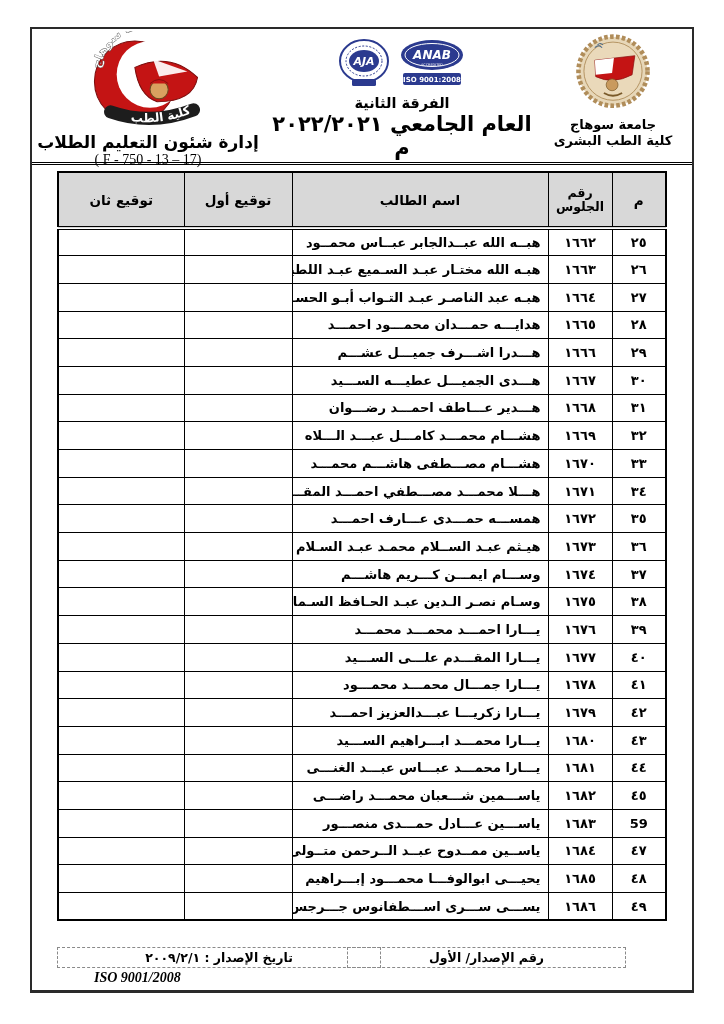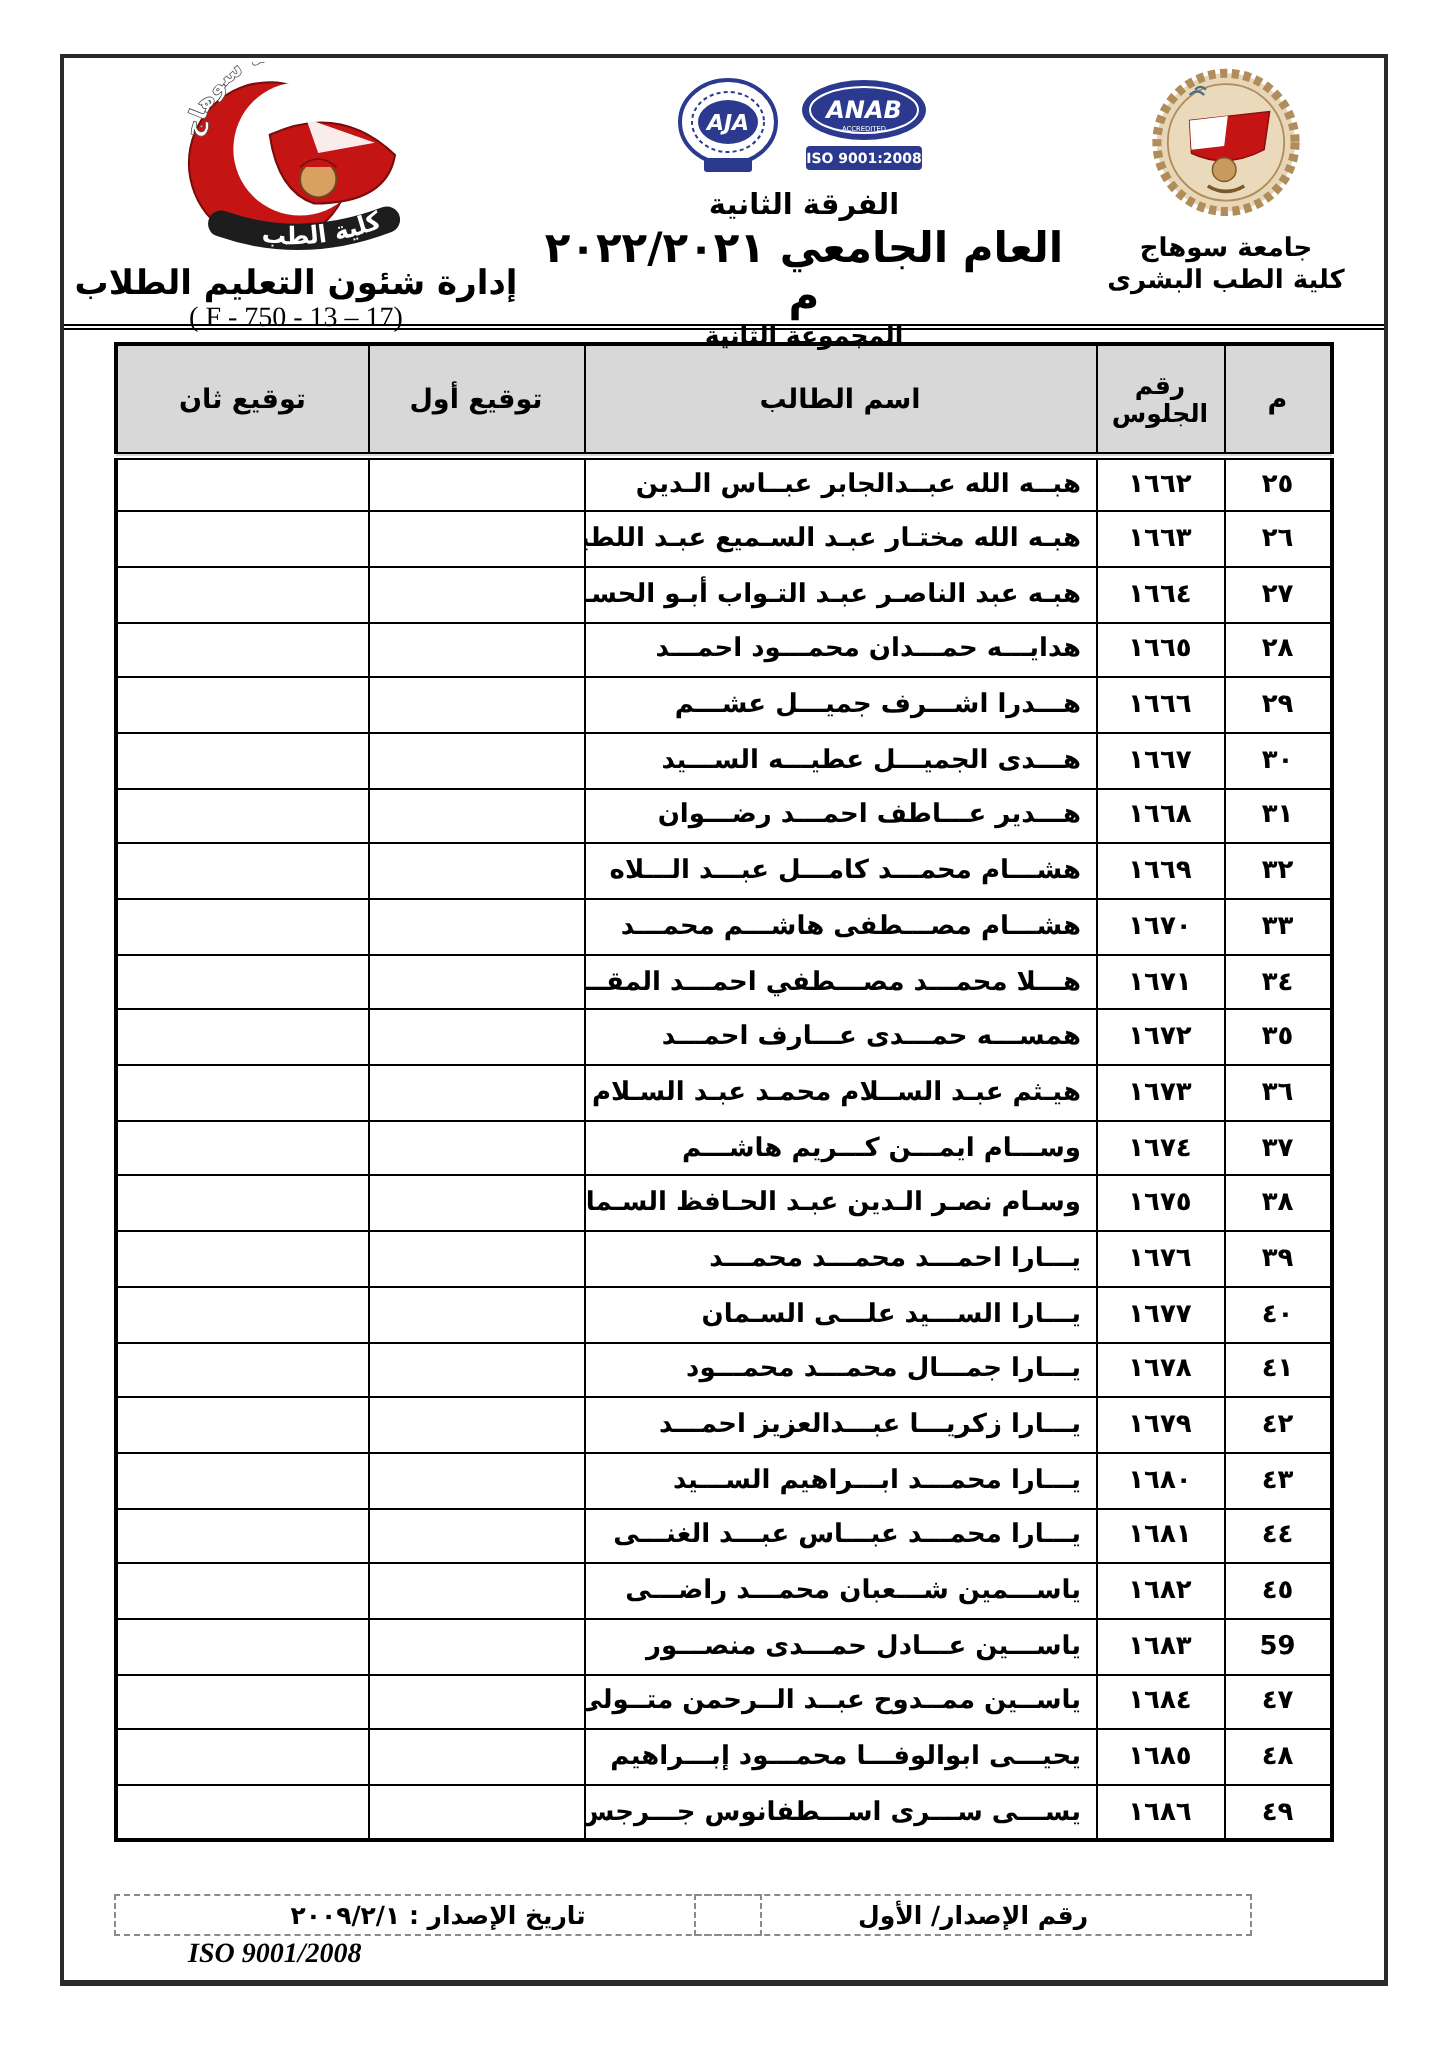--- a/index.html
+++ b/index.html
@@ -89,21 +89,20 @@
         <svg width="52" height="50" viewBox="0 0 52 50">
           <ellipse cx="26" cy="22" rx="24" ry="21" fill="#fff" stroke="var(--navy)" stroke-width="2"></ellipse>
           <ellipse cx="26" cy="22" rx="18" ry="15" fill="none" stroke="var(--navy)" stroke-width="1" stroke-dasharray="2 1.6"></ellipse>
           <ellipse cx="26" cy="22" rx="15" ry="11" fill="var(--navy)"></ellipse>
           <text x="26" y="26" text-anchor="middle" font-size="11" font-weight="bold" font-style="italic" fill="#fff">AJA</text>
           <rect x="14" y="40" width="24" height="7" rx="1.5" fill="var(--navy)"></rect>
         </svg>
       </div>
       <div class="l1">الفرقة الثانية</div>
       <div class="l2">العام الجامعي ٢٠٢٢/٢٠٢١ م</div>
-      <div class="l3">المجموعة الثانية</div>
     </div>
 
     <div class="hdr-right">
       <svg width="92" height="80" viewBox="0 0 100 88">
         <circle cx="50" cy="42" r="38" fill="var(--tan-fill)" stroke="var(--tan)" stroke-width="5" stroke-dasharray="4 2.5"></circle>
         <circle cx="50" cy="42" r="32" fill="#ead9ba" stroke="var(--tan)" stroke-width="1"></circle>
         <path d="M30,30 L74,25 L71,46 Q50,57 31,48 Z" fill="#c41414" stroke="#8a1010" stroke-width="0.8"></path>
         <path d="M30,30 L51,27.5 L49,44 L31,46 Z" fill="#ffffff"></path>
         <circle cx="49" cy="57" r="6.5" fill="#c99a5e" stroke="#7a5a2a" stroke-width="0.8"></circle>
         <path d="M40,66 Q50,72 60,66" stroke="#7a5a2a" stroke-width="2" fill="none"></path>
@@ -132,21 +131,21 @@
 الجلوس</th>
           <th>اسم الطالب</th>
           <th>توقيع أول</th>
           <th>توقيع ثان</th>
         </tr>
       </thead>
       <tbody>
     <tr>
       <td>٢٥</td>
       <td>١٦٦٢</td>
-      <td class="name">هبــه الله عبــدالجابر عبــاس الـدين</td>
+      <td class="name">هبــه الله عبــدالجابر عبــاس محمــود</td>
       <td></td>
       <td></td>
     </tr>
 
     <tr>
       <td>٢٦</td>
       <td>١٦٦٣</td>
       <td class="name">هبـه الله مختـار عبـد السـميع عبـد اللطيـف</td>
       <td></td>
       <td></td>
@@ -252,21 +251,21 @@
       <td>٣٩</td>
       <td>١٦٧٦</td>
       <td class="name">يـــارا احمـــد محمـــد محمـــد</td>
       <td></td>
       <td></td>
     </tr>
 
     <tr>
       <td>٤٠</td>
       <td>١٦٧٧</td>
-      <td class="name">يـــارا الســـيد علـــى السـمان</td>
+      <td class="name">يـــارا المقـــدم علـــى الســـيد</td>
       <td></td>
       <td></td>
     </tr>
 
     <tr>
       <td>٤١</td>
       <td>١٦٧٨</td>
       <td class="name">يـــارا جمـــال محمـــد محمـــود</td>
       <td></td>
       <td></td>

